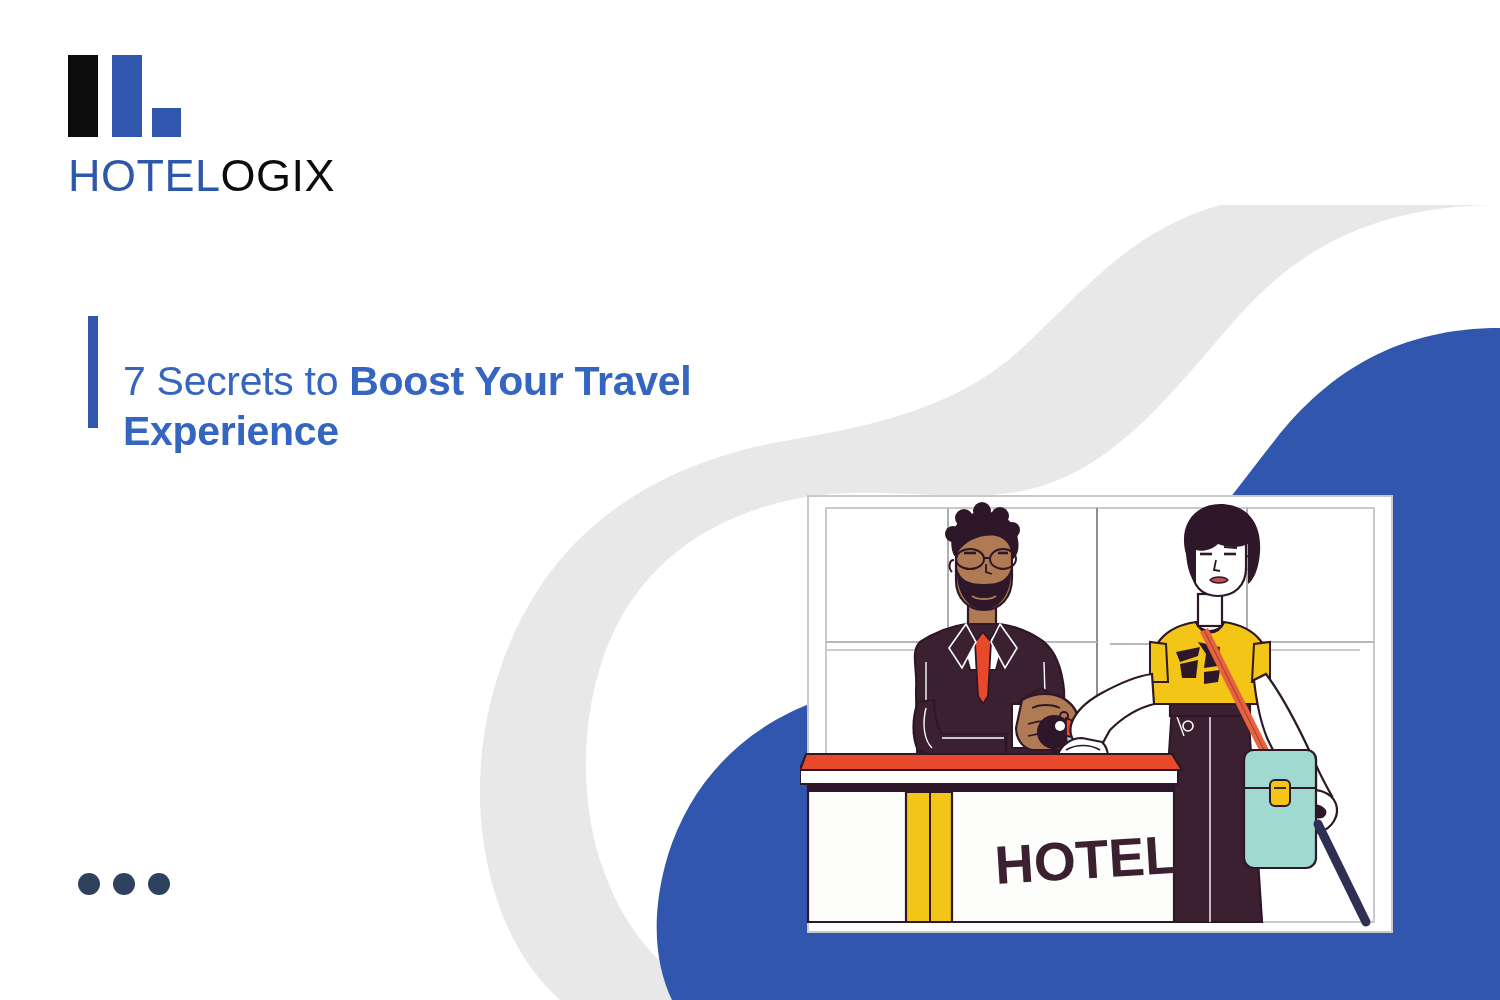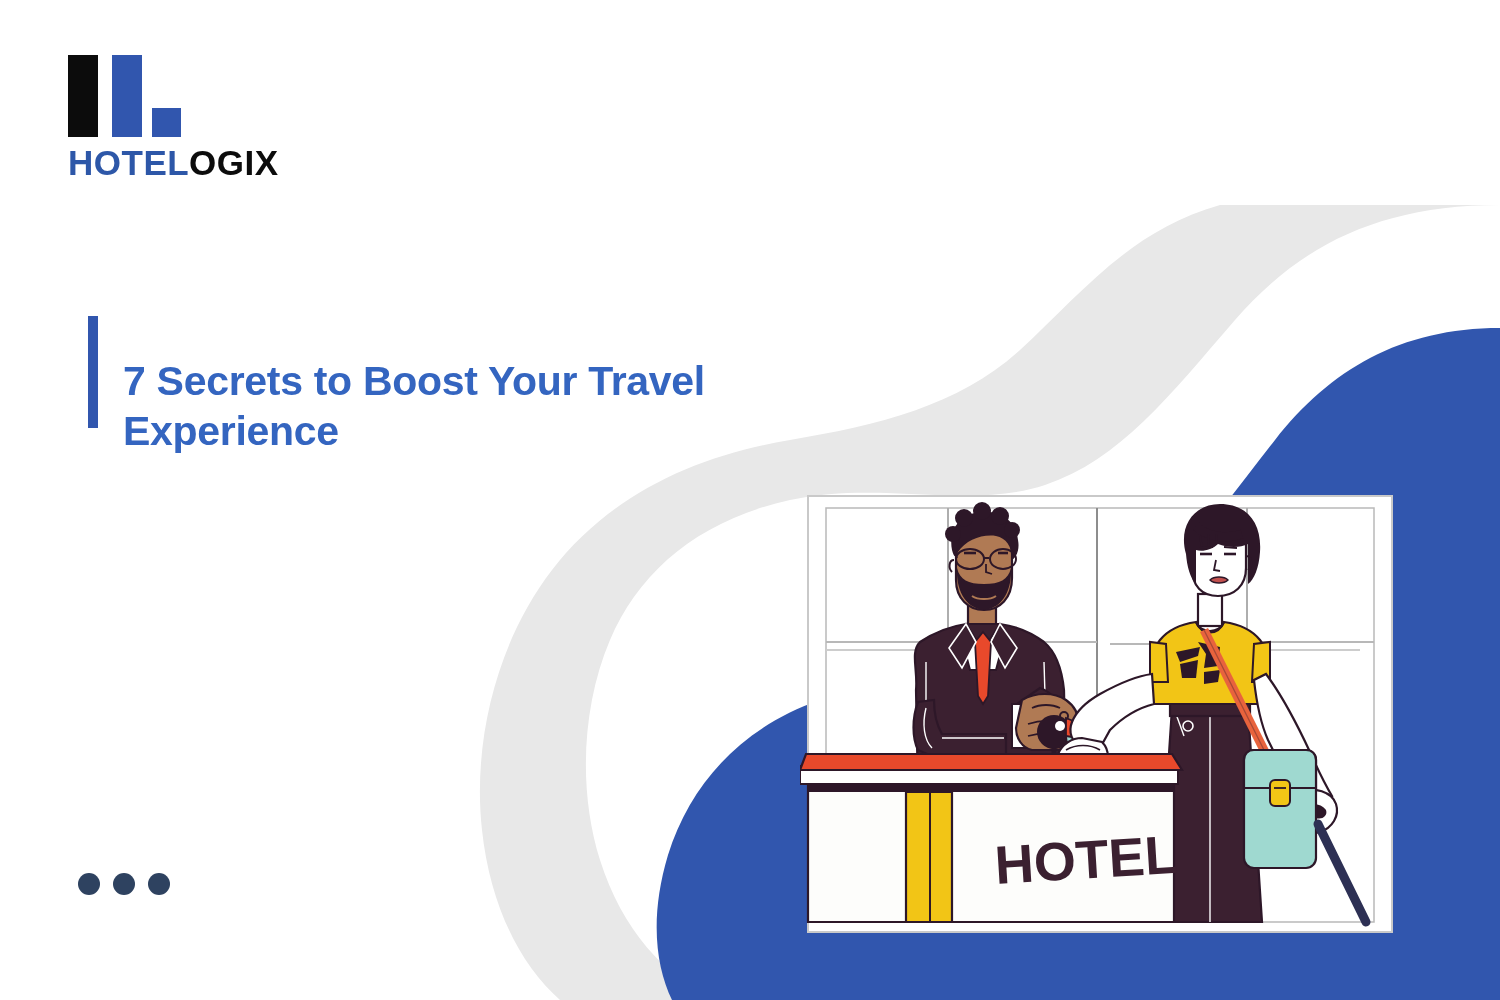--- a/index.html
+++ b/index.html
@@ -46,23 +46,23 @@
     position:absolute; left:44px; top:0;
     width:30px; height:82px;
     background:#3156ae;
   }
   .logo-dot {
     position:absolute; left:84px; top:53px;
     width:29px; height:29px;
     background:#3156ae;
   }
   .logo-word {
-    margin-top:8px;
-    font-size:35px;
-    font-weight:bold;
+    margin-top:16px;
+    font-size:45px;
+    font-weight:normal;
     letter-spacing:0.5px;
     line-height:1;
     white-space:nowrap;
   }
   .logo-word .w-blue { color:#2d57a8; }
   .logo-word .w-black { color:#0c0c0c; }
 
   
   .headline-block {
     position:absolute;
@@ -85,21 +85,21 @@
     letter-spacing:-0.5px;
   }
   .subhead {
     margin-left:35px;
     margin-top:48px;
     font-size:41px;
     line-height:1.22;
     color:#3465c0;
     letter-spacing:-0.3px;
   }
-  .subhead .sub-light { font-weight:bold; }
+  .subhead .sub-light { font-weight:normal; }
   .subhead .sub-bold { font-weight:bold; }
 
   
   .dots {
     position:absolute;
     left:78px; top:873px;
     display:flex;
     gap:13px;
     z-index:5;
   }

